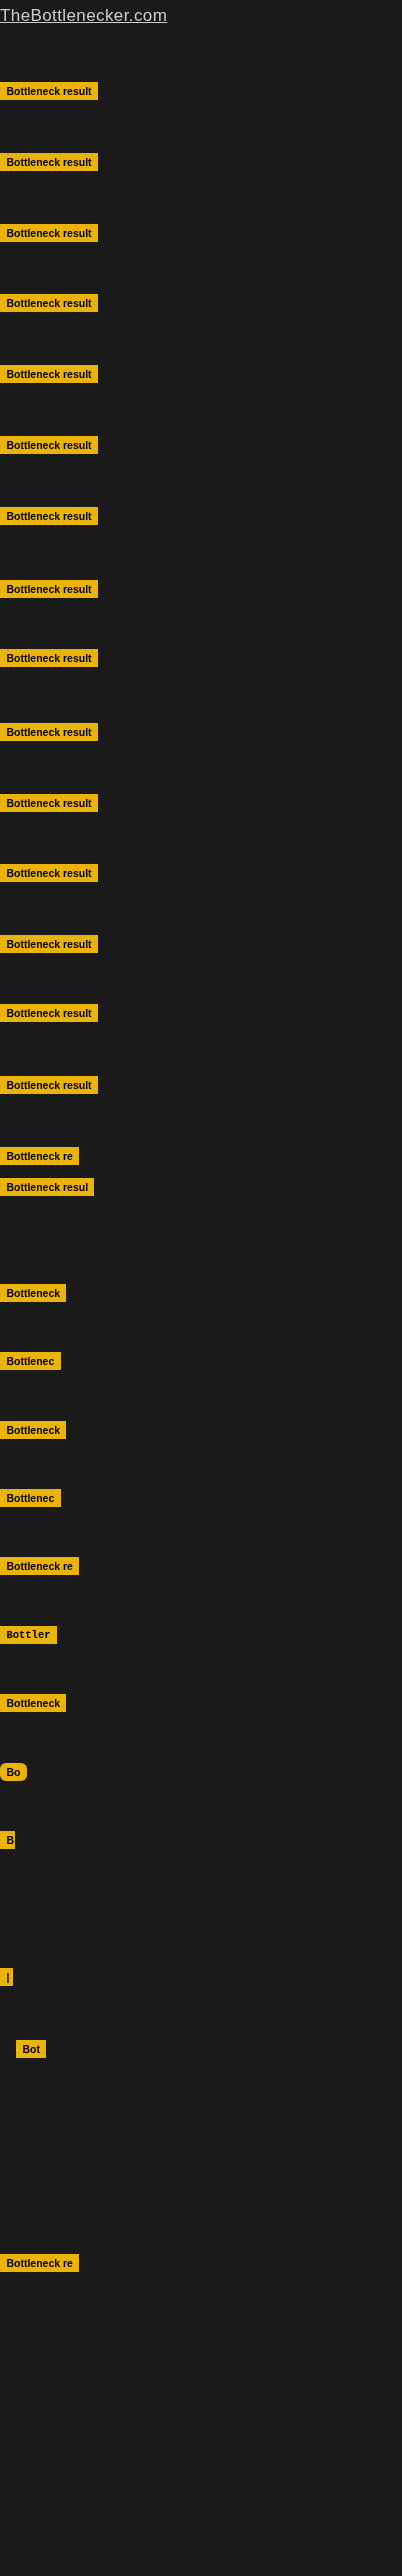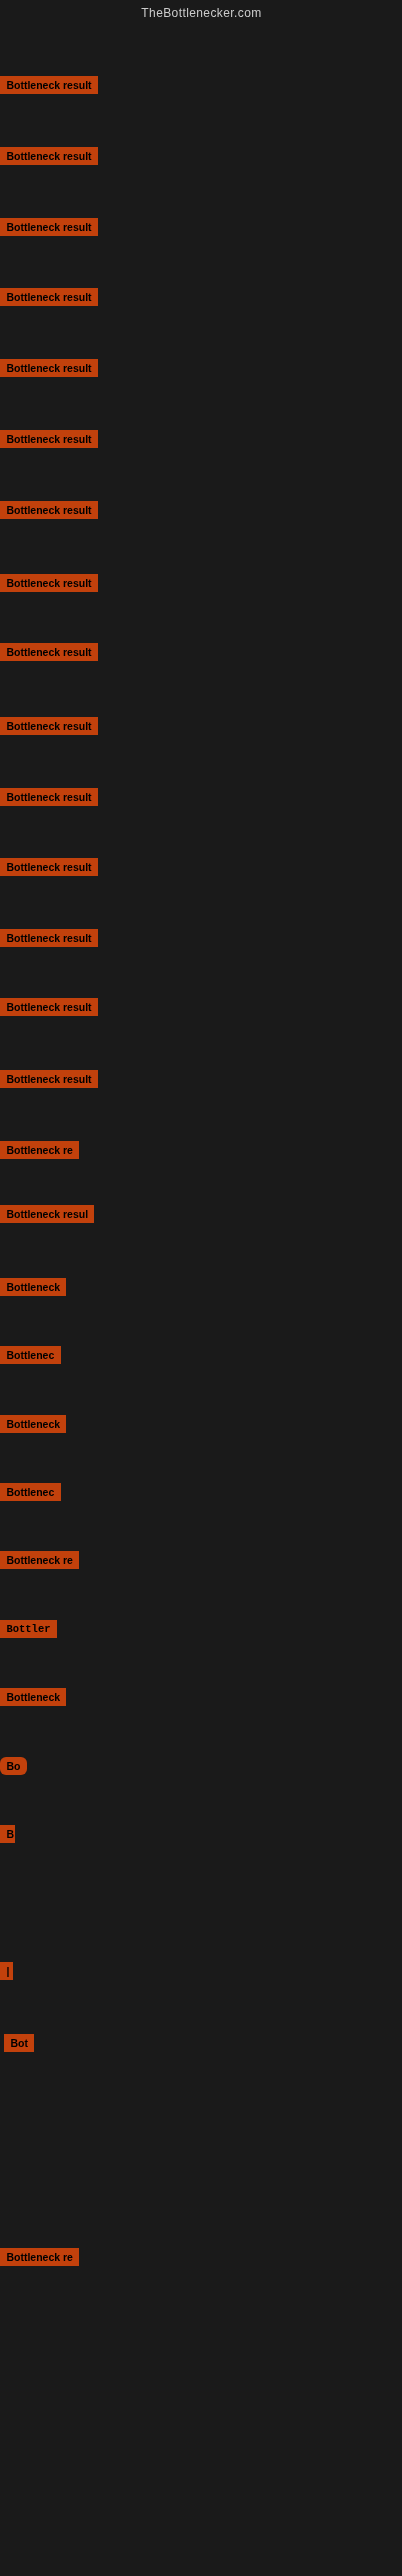--- a/index.html
+++ b/index.html
@@ -8,32 +8,32 @@
       box-sizing: border-box;
     }
     body {
       width: 403px;
       min-height: 2576px;
       background-color: #1a1a1a;
       font-family: Arial, sans-serif;
       position: relative;
     }
     .site-title {
-      text-align: center;
       color: #cccccc;
-      font-size: 12px;
+      font-size: 17px;
       padding: 6.4px 0 9.7px 0;
       letter-spacing: 0.4px;
+      text-decoration: underline;
     }
     .bottleneck-item {
       position: absolute;
       left: 0;
     }
     .bottleneck-badge {
-      background-color: #c2410c;
+      background-color: #eab308;
       color: #000000;
       font-size: 10.5px;
       font-weight: bold;
       padding: 3.2px 6.4px;
       display: inline-block;
       white-space: nowrap;
       overflow: hidden;
     }
   </style>
 </head>
@@ -51,27 +51,27 @@
     <div class="bottleneck-item" style="top: 471px; left: 0px;"><span class="bottleneck-badge" style="max-width: 149px;">Bottleneck result</span></div>
     <div class="bottleneck-item" style="top: 544px; left: 0px;"><span class="bottleneck-badge" style="max-width: 155px;">Bottleneck result</span></div>
     <div class="bottleneck-item" style="top: 613px; left: 0px;"><span class="bottleneck-badge" style="max-width: 154px;">Bottleneck result</span></div>
     <div class="bottleneck-item" style="top: 687px; left: 0px;"><span class="bottleneck-badge" style="max-width: 151px;">Bottleneck result</span></div>
     <div class="bottleneck-item" style="top: 758px; left: 0px;"><span class="bottleneck-badge" style="max-width: 149px;">Bottleneck result</span></div>
     <div class="bottleneck-item" style="top: 828px; left: 0px;"><span class="bottleneck-badge" style="max-width: 147px;">Bottleneck result</span></div>
     <div class="bottleneck-item" style="top: 899px; left: 0px;"><span class="bottleneck-badge" style="max-width: 143px;">Bottleneck result</span></div>
     <div class="bottleneck-item" style="top: 968px; left: 0px;"><span class="bottleneck-badge" style="max-width: 141px;">Bottleneck result</span></div>
     <div class="bottleneck-item" style="top: 1040px; left: 0px;"><span class="bottleneck-badge" style="max-width: 121px;">Bottleneck result</span></div>
     <div class="bottleneck-item" style="top: 1111px; left: 0px;"><span class="bottleneck-badge" style="max-width: 105px;">Bottleneck re</span></div>
-    <div class="bottleneck-item" style="top: 1175px; left: 0px; text-decoration: underline;"><span class="bottleneck-badge" style="max-width: 113px;">Bottleneck resul</span></div>
+    <div class="bottleneck-item" style="top: 1142px; left: 0px; text-decoration: underline;"><span class="bottleneck-badge" style="max-width: 113px;">Bottleneck resul</span></div>
     <div class="bottleneck-item" style="top: 1248px; left: 0px;"><span class="bottleneck-badge" style="max-width: 85px;">Bottleneck</span></div>
     <div class="bottleneck-item" style="top: 1316px; left: 0px;"><span class="bottleneck-badge" style="max-width: 72px;">Bottlenec</span></div>
     <div class="bottleneck-item" style="top: 1385px; left: 0px;"><span class="bottleneck-badge" style="max-width: 85px;">Bottleneck</span></div>
     <div class="bottleneck-item" style="top: 1453px; left: 0px;"><span class="bottleneck-badge" style="max-width: 79px;">Bottlenec</span></div>
     <div class="bottleneck-item" style="top: 1521px; left: 0px;"><span class="bottleneck-badge" style="max-width: 105px;">Bottleneck re</span></div>
     <div class="bottleneck-item" style="top: 1590px; left: 0px;"><span class="bottleneck-badge" style="max-width: 60px; font-family: Liberation Mono, monospace;">Bottler</span></div>
     <div class="bottleneck-item" style="top: 1658px; left: 0px;"><span class="bottleneck-badge" style="max-width: 85px;">Bottleneck</span></div>
     <div class="bottleneck-item" style="top: 1727px; left: 0px;"><span class="bottleneck-badge" style="max-width: 28px; border-radius: 6px;">Bo</span></div>
     <div class="bottleneck-item" style="top: 1795px; left: 0px;"><span class="bottleneck-badge" style="max-width: 14.5px;">B</span></div>
     <div class="bottleneck-item" style="top: 1932px; left: 0px;"><span class="bottleneck-badge" style="max-width: 6.4px;">|</span></div>
-    <div class="bottleneck-item" style="top: 2004px; left: 4px; text-align: right;"><span class="bottleneck-badge" style="max-width: 36px;">Bot</span></div>
+    <div class="bottleneck-item" style="top: 2004px; left: 16px; text-align: right;"><span class="bottleneck-badge" style="max-width: 36px;">Bot</span></div>
     <div class="bottleneck-item" style="top: 2218px; left: 0px;"><span class="bottleneck-badge" style="max-width: 105px;">Bottleneck re</span></div>
   </div>
 
 
 </body></html>

